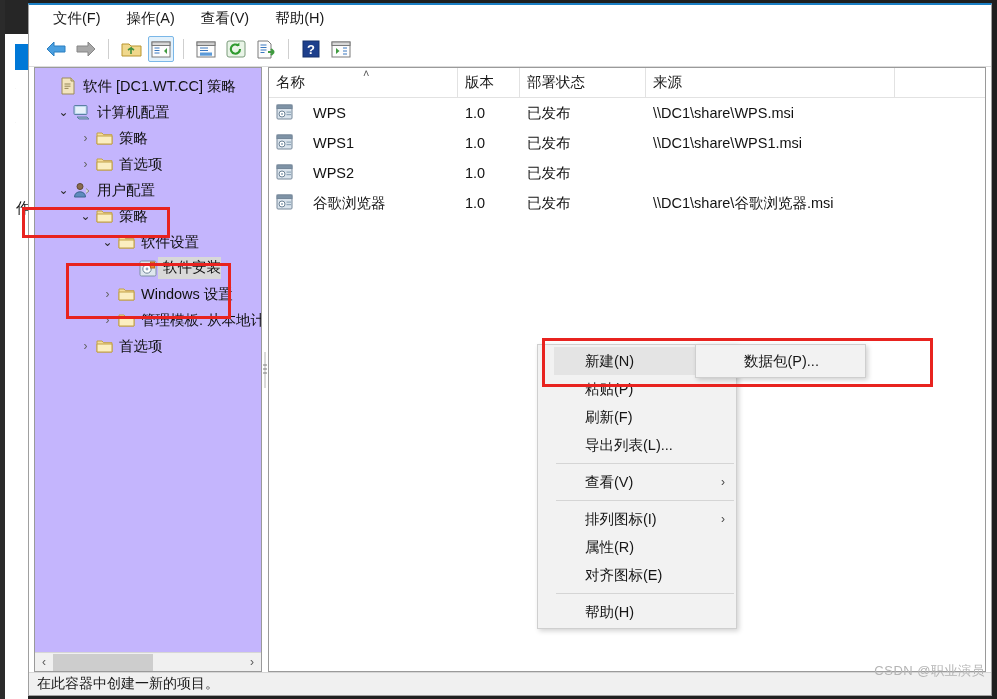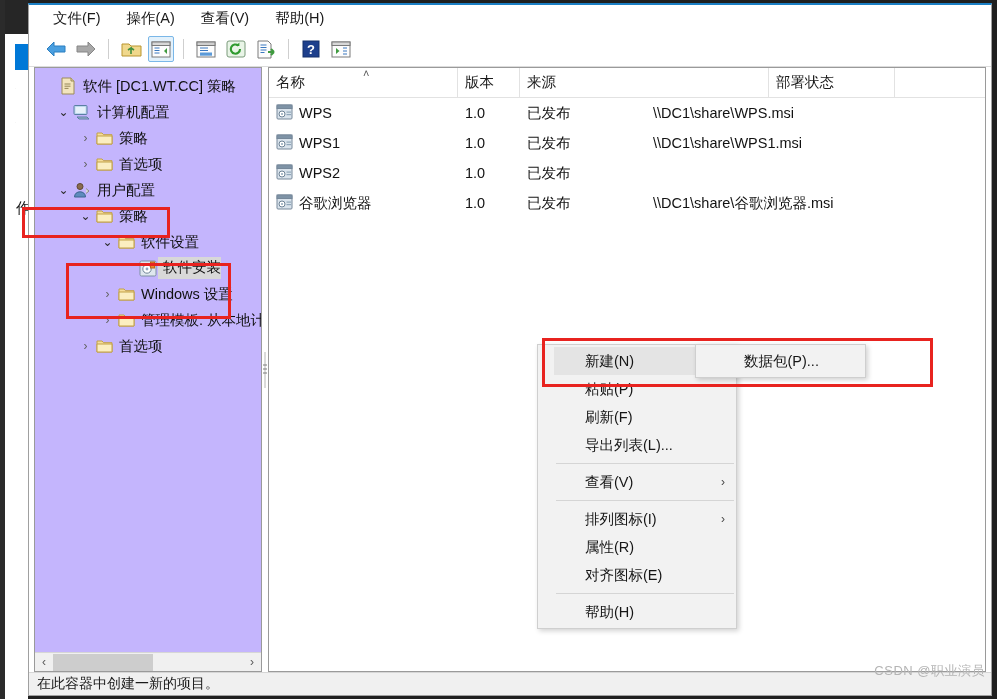--- a/index.html
+++ b/index.html
@@ -113,21 +113,21 @@
   .lv-head { display: flex; height: 30px; flex: 0 0 30px; background: #ffffff; border-bottom: 1px solid #e2e2e2; }
   .lv-th {
     font-size: 14.5px; color: #1a1a1a; display: flex; align-items: center;
     padding-left: 7px; border-right: 1px solid #e2e2e2; position: relative;
     white-space: nowrap;
   }
   .lv-th .sortmark { position: absolute; left: 50%; top: -1px; font-size: 11px; color: #555; }
   .lv-body { flex: 1 1 auto; overflow: hidden; }
   .lv-row { display: flex; height: 30px; align-items: center; font-size: 14.5px; color: #121212; }
   .lv-cell { display: flex; align-items: center; padding-left: 7px; white-space: nowrap; overflow: hidden; }
-  .lv-cell.name { gap: 6px; }
+  .lv-cell.name { gap: 20px; }
 
   
   .statusbar {
     height: 23px; flex: 0 0 23px; background: #f0f0f0; border-top: 1px solid #d6d6d6;
     display: flex; align-items: center; padding-left: 8px; font-size: 14px; color: #1a1a1a;
     white-space: nowrap; overflow: hidden;
   }
 
   
   .ctxmenu {
@@ -412,25 +412,25 @@
       <div class="pane-list">
 
         <div class="lv-head">
           <div class="lv-th" style="width:189px">
             <span class="sortmark">˄</span>
             <span>名称</span>
           </div>
           <div class="lv-th" style="width:62px">
             <span>版本</span>
           </div>
+          <div class="lv-th" style="width:126px">
+            <span>部署状态</span>
+          </div>
           <div class="lv-th" style="width:249px">
             <span>来源</span>
-          </div>
-          <div class="lv-th" style="width:126px">
-            <span>部署状态</span>
           </div>
         </div>
 
         <div class="lv-body">
 
           <div class="lv-row">
             <div class="lv-cell name" style="width:189px">
               <span>
                 <svg width="17" height="16" viewBox="0 0 17 16">
                     <rect x="1" y="1" width="15" height="14" rx="1" fill="#d9e3ec" stroke="#76889a"></rect>

